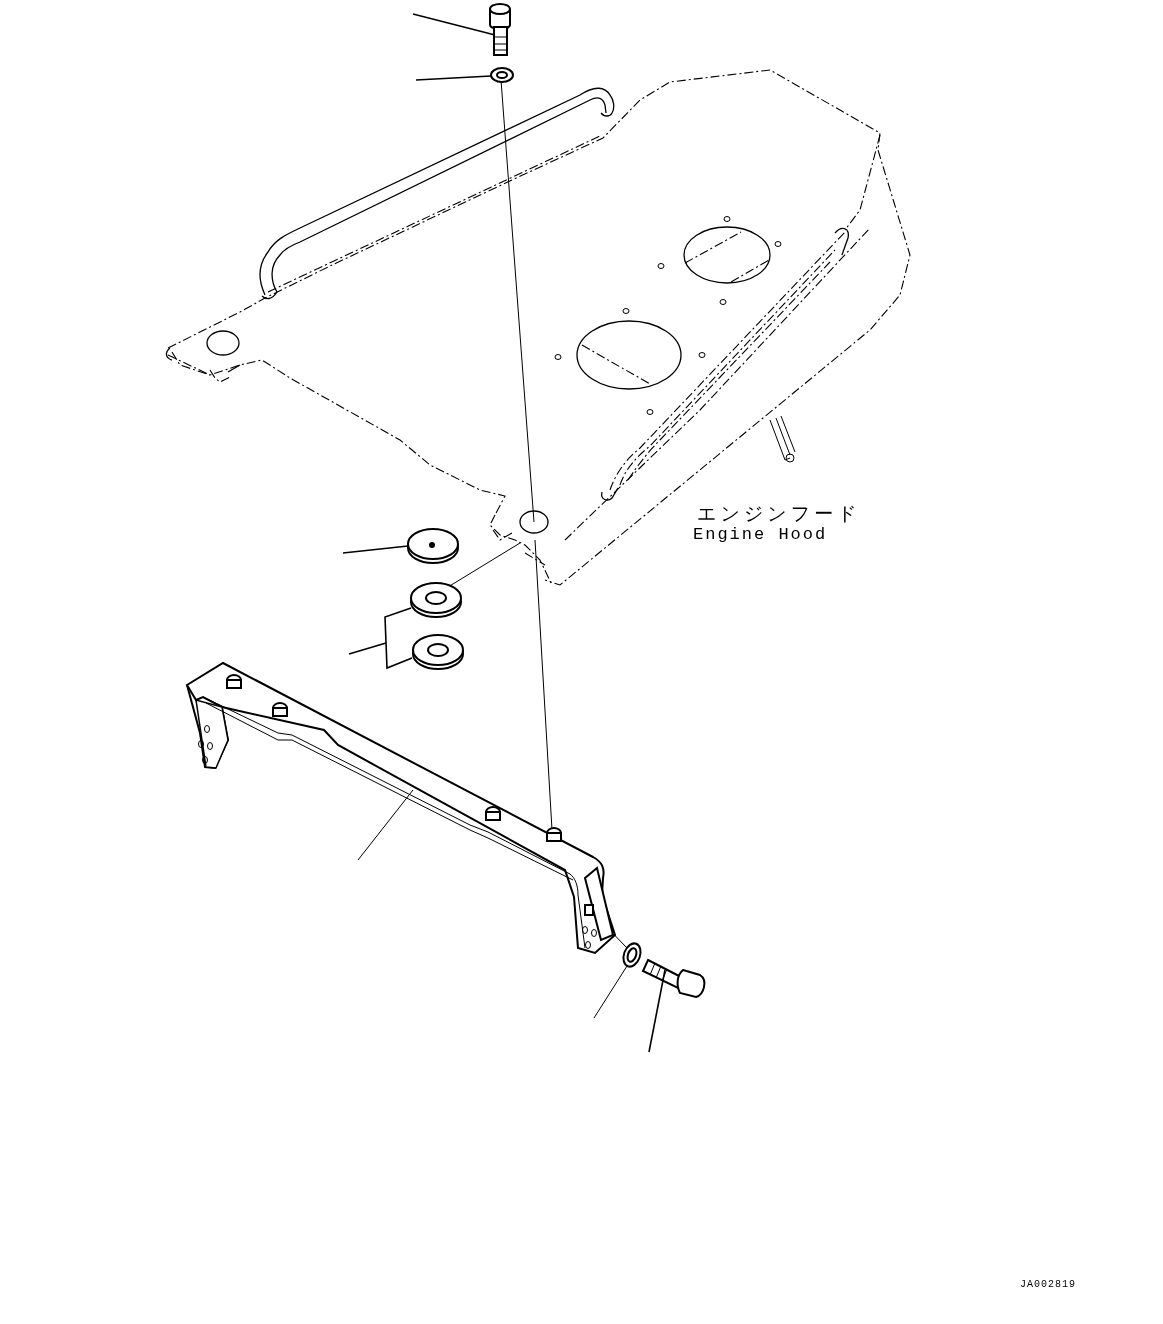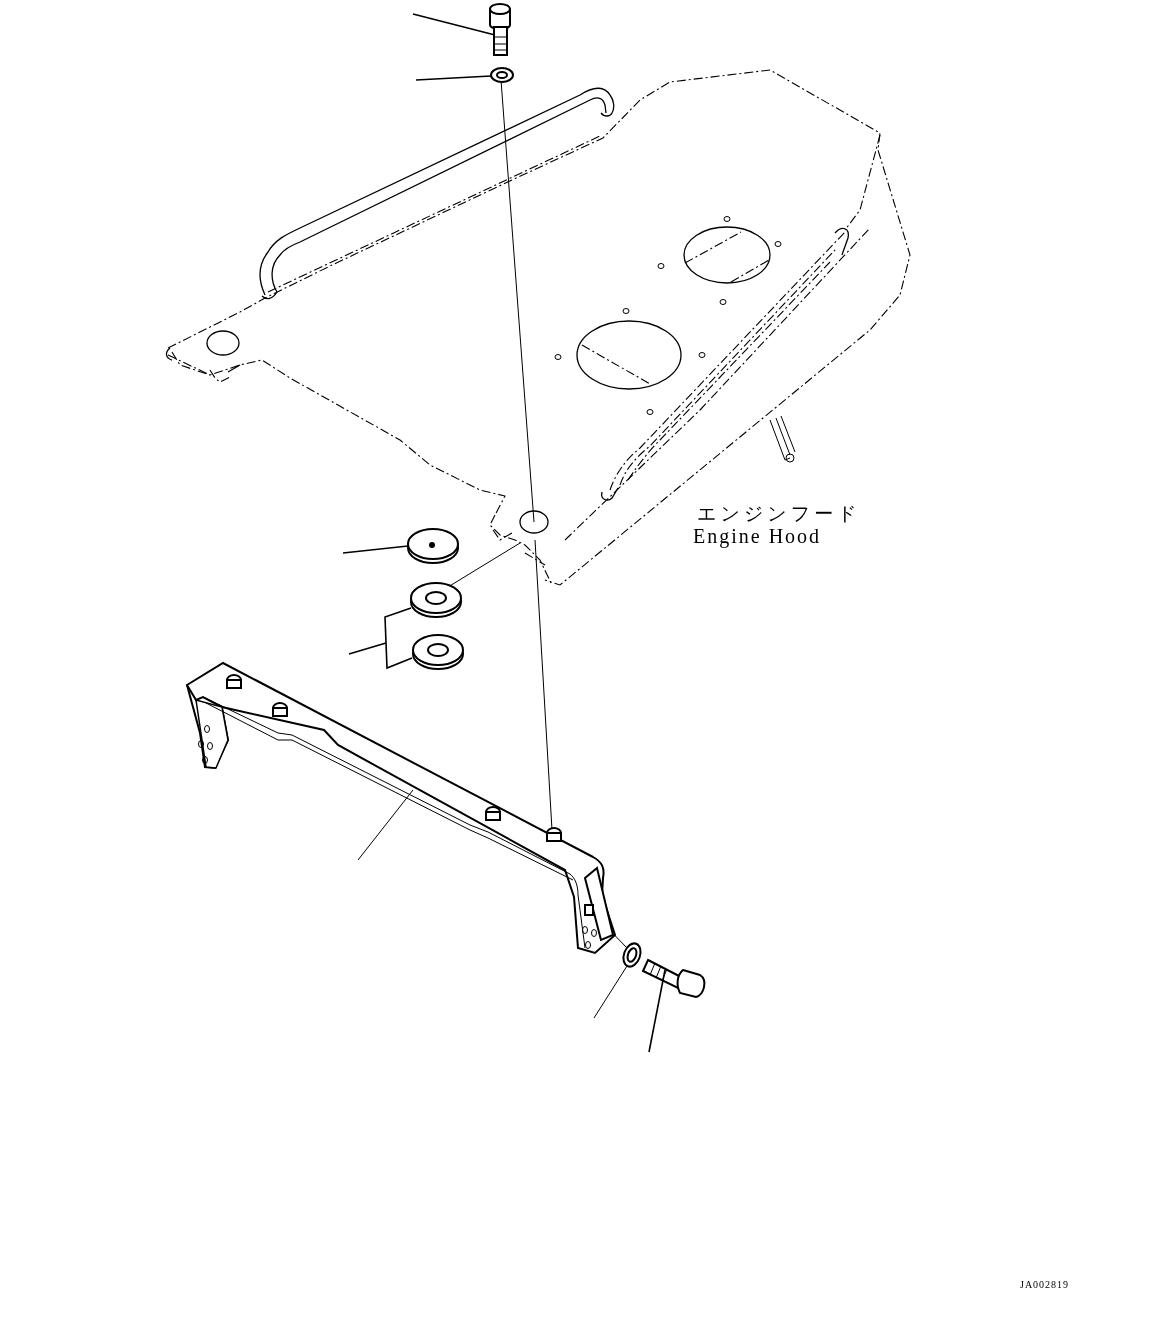--- a/index.html
+++ b/index.html
@@ -1,23 +1,23 @@
 <!DOCTYPE html>
 <html><head>
 <meta charset="utf-8">
 <style>
   html, body { margin:0; padding:0; background:#ffffff; }
   body { width:1163px; height:1324px; position:relative; overflow:hidden; font-family:"DejaVu Sans Mono", monospace; }
   #canvas { position:absolute; left:0; top:0; }
   .label-jp, .label-en, .drawing-id {
     position:absolute; color:#000; white-space:nowrap;
-    font-family:Liberation Serif, serif;
+    font-family:Liberation Mono, monospace;
   }
   .label-jp { left:697px; top:501px; font-size:19px; letter-spacing:4px; }
-  .label-en { left:693px; top:525px; font-size:20px; letter-spacing:2px; }
+  .label-en { left:693px; top:525px; font-size:17px; letter-spacing:2px; }
   .drawing-id { left:1020px; top:1279px; font-size:10px; letter-spacing:1px; }
   .hl { fill:none; stroke:#000; stroke-width:1.3; }
   .hd { fill:none; stroke:#000; stroke-width:1.1; stroke-dasharray:9 3 2 3; }
   .thin { fill:none; stroke:#000; stroke-width:1; }
   .leader { fill:none; stroke:#000; stroke-width:1.6; }
   .part { fill:#fff; stroke:#000; stroke-width:2; }
   .partthin { fill:#fff; stroke:#000; stroke-width:1.5; }
 </style>
 </head>
 <body>

